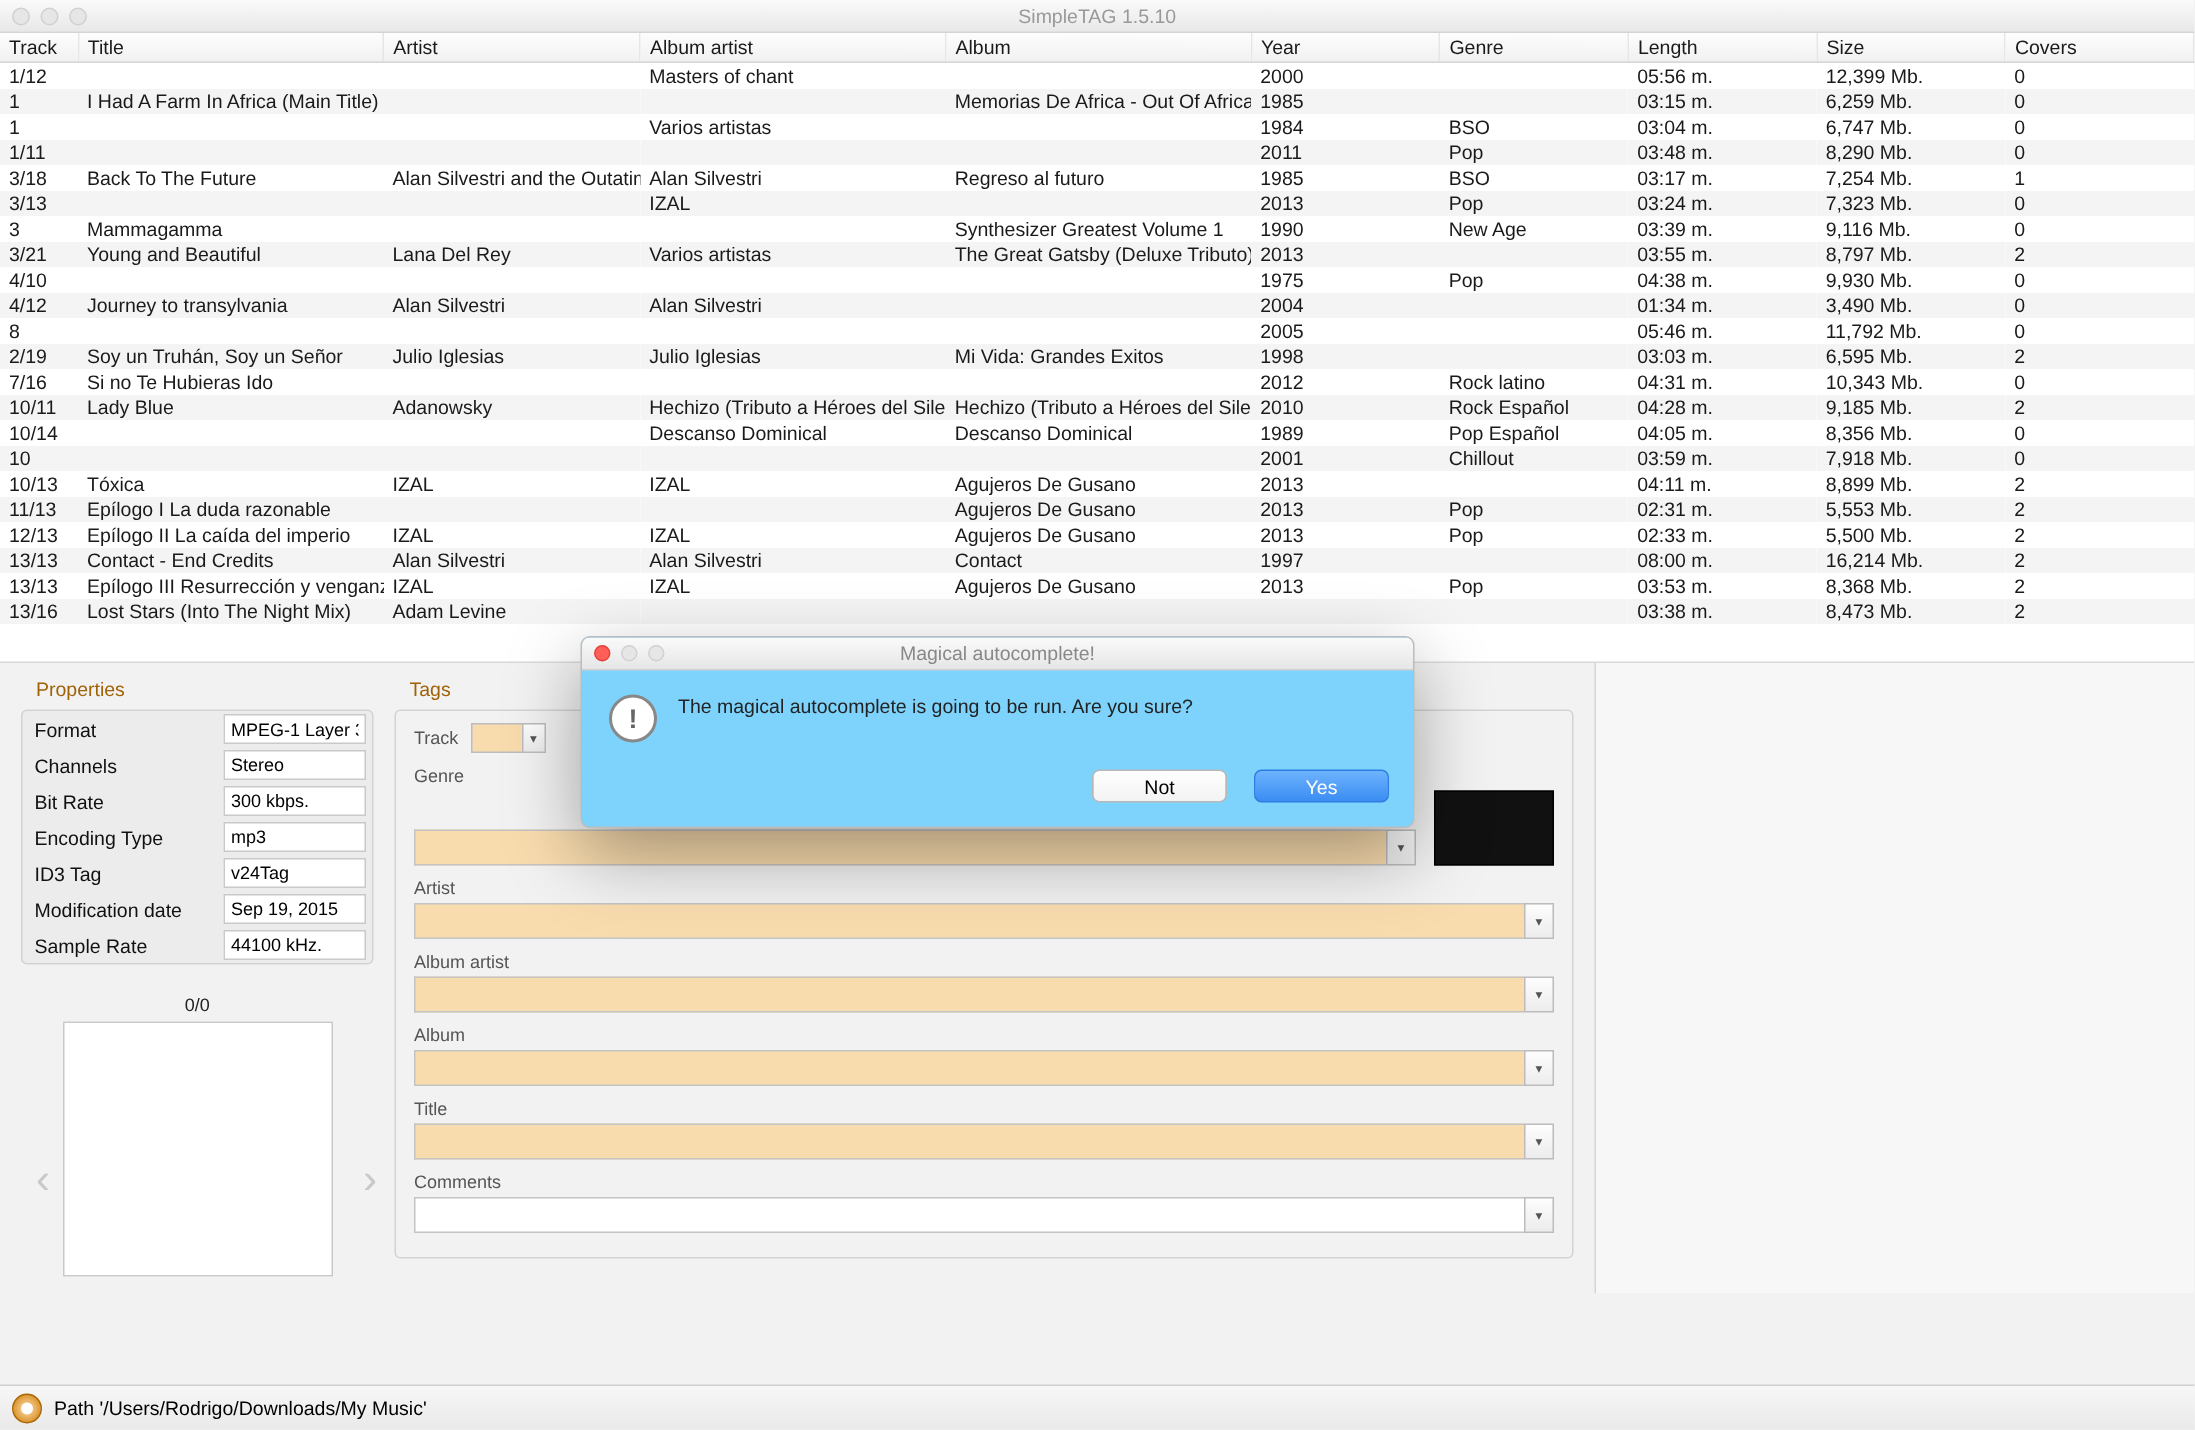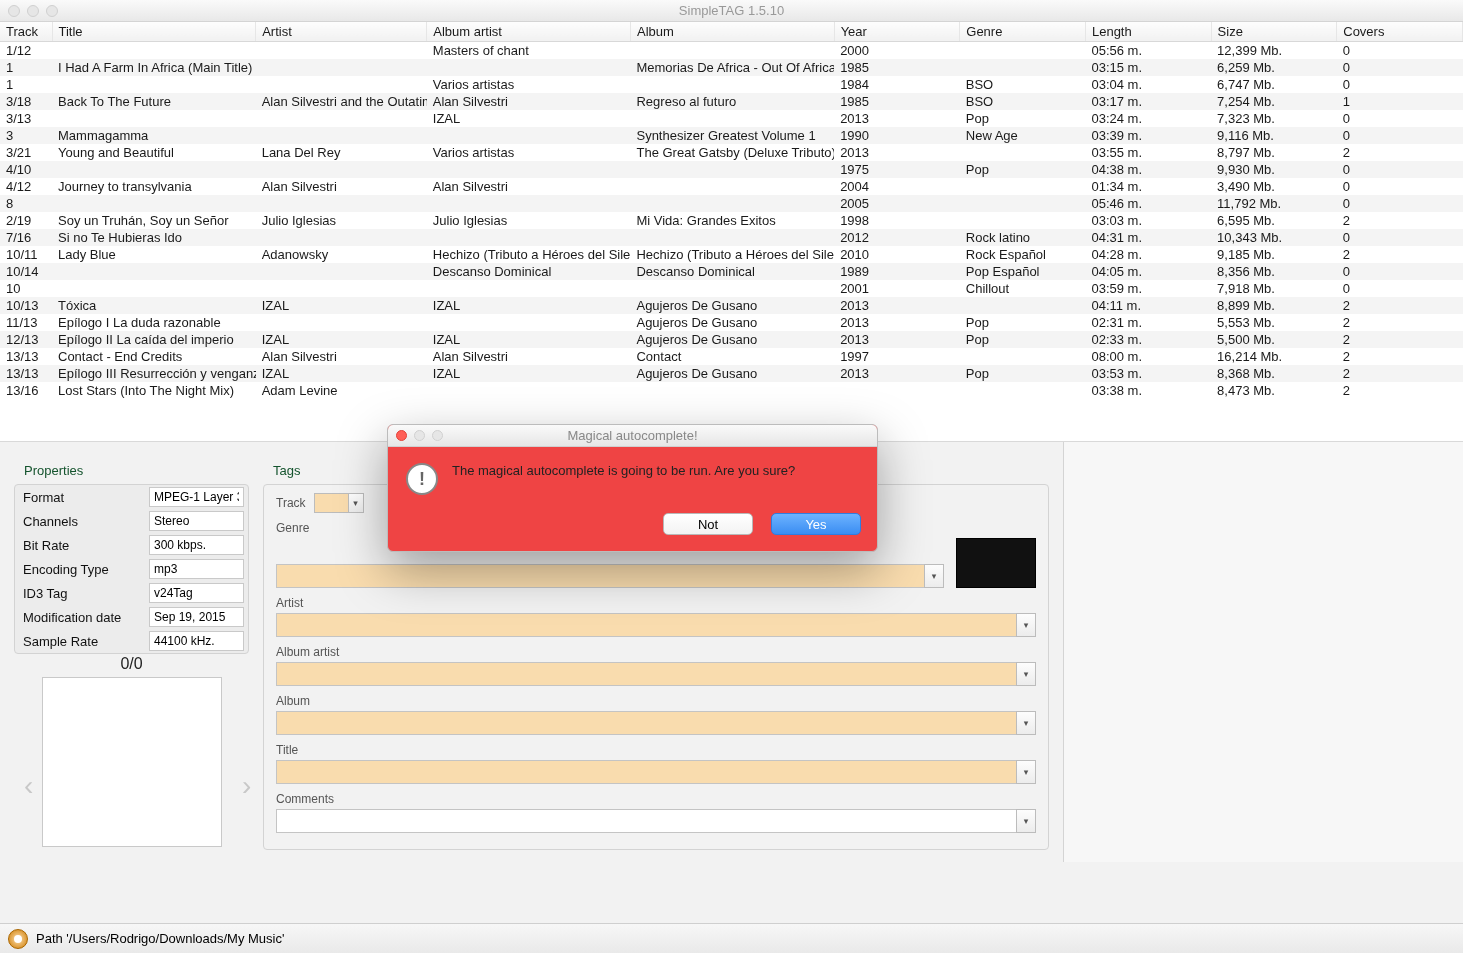--- a/index.html
+++ b/index.html
@@ -18,27 +18,27 @@
 table.tracks { width: 100%; border-collapse: collapse; table-layout: fixed; font-size: 13px; color:#1a1a1a; }
 table.tracks th {
   text-align: left; font-weight: 400; background: linear-gradient(#fdfdfd,#f1f1f1);
   border-bottom: 1px solid #d8d8d8; border-right: 1px solid #e6e6e6;
   padding: 2px 6px; white-space: nowrap; overflow: hidden;
 }
 table.tracks td { padding: 1px 6px; white-space: nowrap; overflow: hidden; text-overflow: clip; }
 table.tracks tbody tr:nth-child(even) { background: #f4f4f4; }
 
 .bottom-area { position: relative; height: 420px; padding: 10px 14px; display:flex; gap:14px; }
-.panel-label { font-size: 13px; color: #14532d; margin: 11px 0 6px 10px; }
+.panel-label { font-size: 13px; color: #a16207; margin: 0 0 6px 10px; }
 .props-panel { width: 235px; }
 .props-box { background: #ececec; border: 1px solid #d3d3d3; border-radius: 4px; }
 .prop-row { display:flex; align-items:center; padding:2px 4px; }
 .prop-row .lbl { flex: 0 0 130px; font-size: 13px; color:#111; padding-left:4px;}
 .prop-row input { flex:1; min-width:0; height:20px; font-size:12px; border:1px solid #c9c9c9; background:#fff; padding:0 4px; }
-.art-counter { text-align:center; font-size:16px; color:#222; margin-top:1px;}
+.art-counter { text-align:center; font-size:12px; color:#222; margin-top:20px;}
 .art-box { margin:4px auto; width:180px; height:170px; border:1px solid #c9c9c9; background:#fff;}
 .nav-arrow { position:absolute; top:770px; font-size:28px; color:#c8c8c8; }
 .nav-left { left:24px;} .nav-right{ left:242px;}
 
 .tags-panel { flex:1; }
 .tags-box { border:1px solid #d3d3d3; border-radius:4px; padding:8px 12px 16px; }
 .field-label { font-size:12px; color:#555; margin:8px 0 3px; }
 .combo { display:flex; }
 .combo-input { flex:1; height:24px; background:#f9dcae; border:1px solid #c4c4c4; border-right:none; }
 .combo-btn { width:20px; height:24px; background:linear-gradient(#fdfdfd,#ececec); border:1px solid #bcbcbc; display:flex; align-items:center; justify-content:center; font-size:9px; color:#555;}
@@ -48,21 +48,21 @@
 .track-row .small-combo .cb{ width:16px; background:linear-gradient(#fdfdfd,#ececec); border:1px solid #bcbcbc; font-size:9px; display:flex;align-items:center;justify-content:center;color:#555;}
 .genre-row{ display:flex; gap:12px; align-items:flex-end;}
 .genre-row .swatch{ width:80px; height:50px; background:#111; border:1px solid #000;}
 
 .side-panel { width:400px; border-left:1px solid #d4d4d4; background:#f7f7f7; margin:-10px -14px -10px 0; }
 
 .statusbar { position:absolute; bottom:0; left:0; right:0; height:30px; background:linear-gradient(#f7f7f7,#e9e9e9); border-top:1px solid #cfcfcf; display:flex; align-items:center; gap:8px; padding:0 8px; font-size:13px;}
 .badge-icon{ width:20px; height:20px; border-radius:50%; background:radial-gradient(#ffe0b0,#cc7a00); border:1px solid #aa6600; position:relative;}
 .badge-icon::after{content:""; position:absolute; width:8px;height:8px;background:#fff;border-radius:50%; left:5px; top:5px;}
 
-.modal-backdrop{ position:absolute; left:387px; top:424px; width:491px; background:#ef4444; border:1px solid #bcbcbc; border-radius:6px; box-shadow:0 18px 50px rgba(0,0,0,.35); overflow:hidden;}
+.modal-backdrop{ position:absolute; left:387px; top:424px; width:556px; background:#7dd3fc; border:1px solid #bcbcbc; border-radius:6px; box-shadow:0 18px 50px rgba(0,0,0,.35); overflow:hidden;}
 .modal-title{ height:22px; background:linear-gradient(#fafafa,#e6e6e6); border-bottom:1px solid #d0d0d0; display:flex; align-items:center; position:relative; font-size:13px; color:#888;}
 .modal-title .title{margin:0 auto;}
 .modal-traffic{position:absolute;left:8px; display:flex; gap:7px;}
 .mdot{width:11px;height:11px;border-radius:50%;}
 .mdot.red{background:#ff5f57;border:1px solid #e24238;}
 .mdot.grey{background:#e6e6e6;border:1px solid #d0d0d0;}
 .modal-body{ padding:16px 18px 10px; display:flex; gap:14px; font-size:13px; color:#222;}
 .alert-icon{ width:32px;height:32px;border-radius:50%;background:#fff;border:2px solid #888; display:flex;align-items:center;justify-content:center; font-weight:bold; color:#666; font-size:18px;}
 .modal-buttons{ display:flex; justify-content:flex-end; gap:18px; padding:8px 16px 16px;}
 .btn{ min-width:90px; height:22px; border-radius:5px; font-size:13px; border:1px solid #b8b8b8; background:linear-gradient(#ffffff,#f3f3f3); cursor:default;}
@@ -139,20 +139,32 @@
           <td></td>
           <td>Varios artistas</td>
           <td></td>
           <td>1984</td>
           <td>BSO</td>
           <td>03:04 m.</td>
           <td>6,747 Mb.</td>
           <td>0</td>
         </tr>
         <tr>
+          <td>1/11</td>
+          <td></td>
+          <td></td>
+          <td></td>
+          <td></td>
+          <td>2011</td>
+          <td>Pop</td>
+          <td>03:48 m.</td>
+          <td>8,290 Mb.</td>
+          <td>0</td>
+        </tr>
+        <tr>
           <td>3/18</td>
           <td>Back To The Future</td>
           <td>Alan Silvestri and the Outatime Orchestra</td>
           <td>Alan Silvestri</td>
           <td>Regreso al futuro</td>
           <td>1985</td>
           <td>BSO</td>
           <td>03:17 m.</td>
           <td>7,254 Mb.</td>
           <td>1</td>

